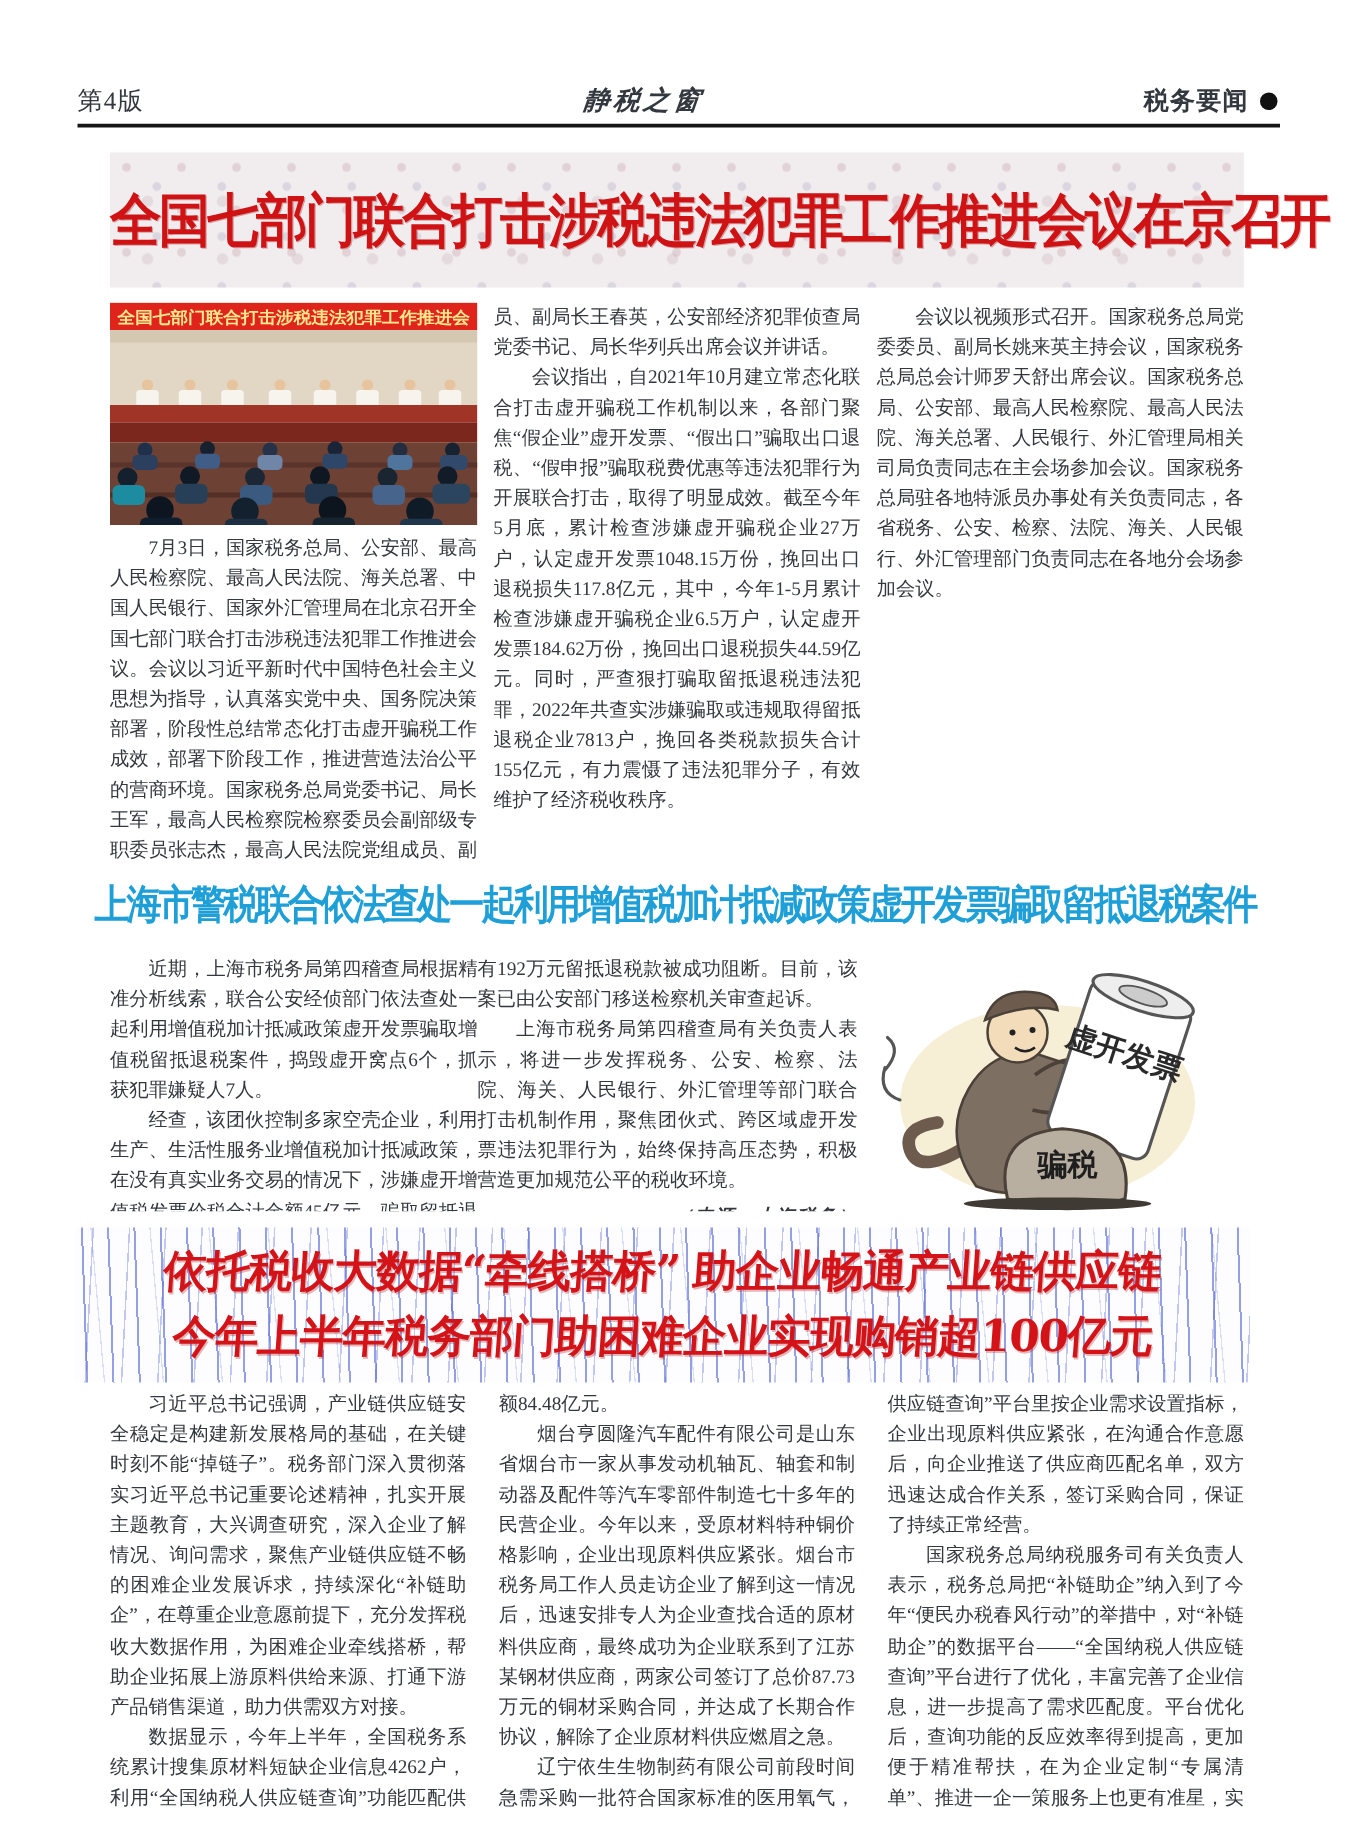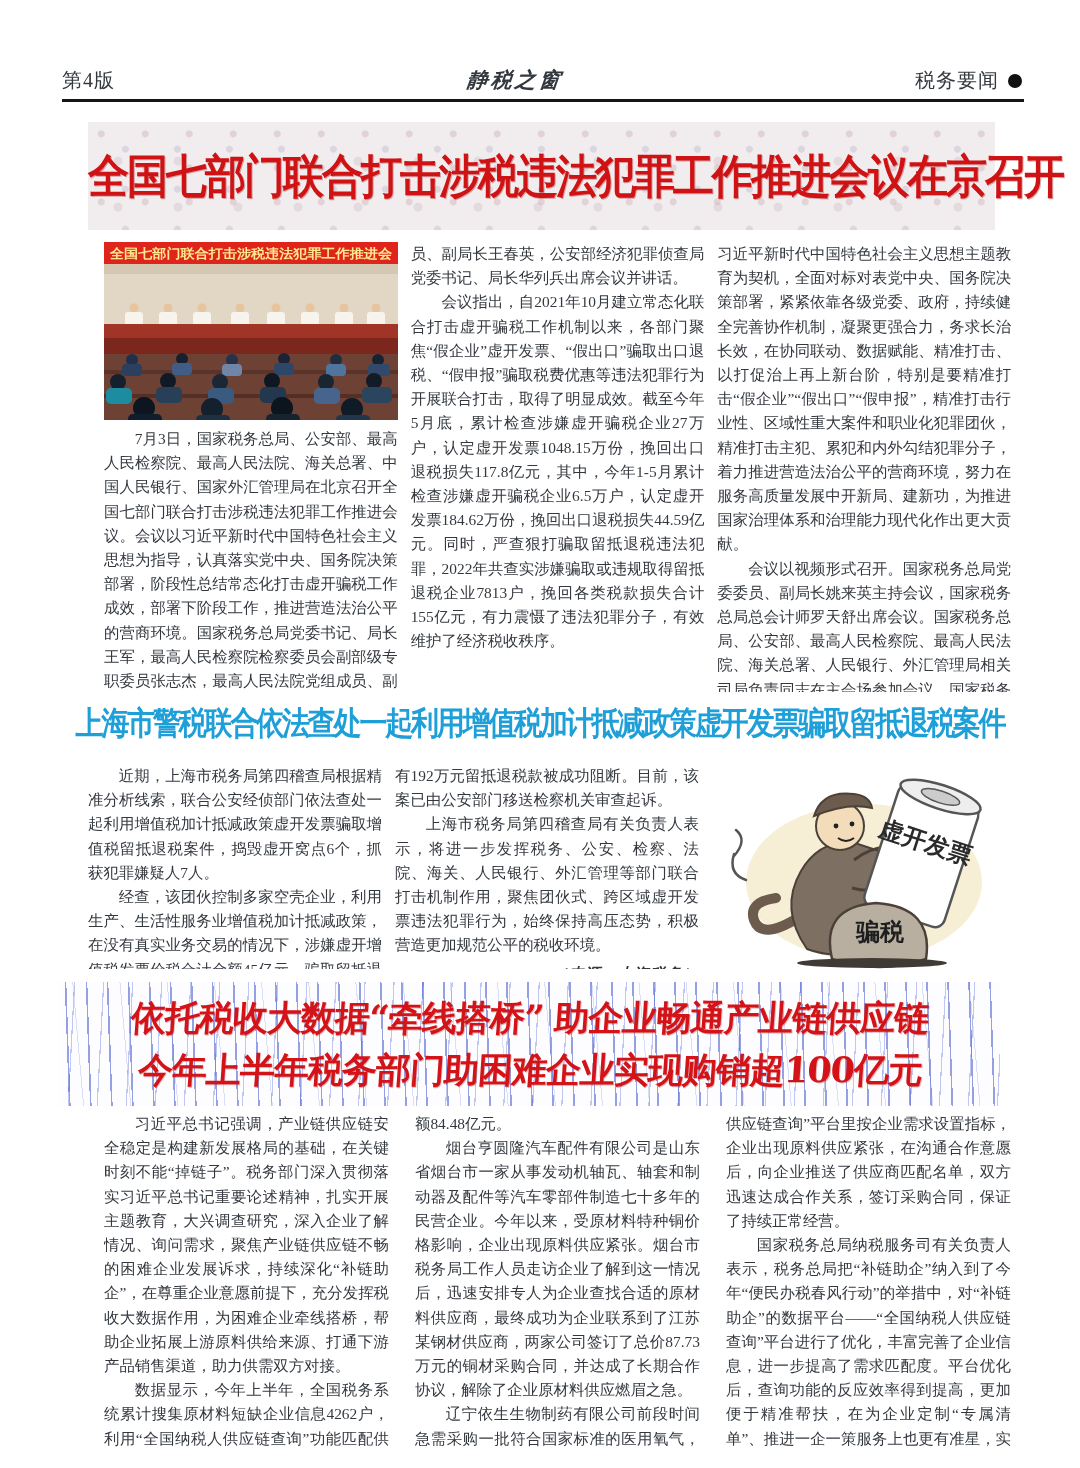--- a/index.html
+++ b/index.html
@@ -7,54 +7,54 @@
     width:1080px;height:1468px;position:relative;background:#ffffff;
     font-family:"Liberation Serif", serif;color:#33383f;
     -webkit-font-smoothing:antialiased;overflow:hidden;
   }
   
   .header{position:absolute;top:56px;left:62px;right:58px;height:38px;
     display:flex;justify-content:space-between;align-items:flex-end;}
   .edition{font-size:20px;letter-spacing:1px;}
   .masthead{font-family:"DejaVu Serif",serif;font-style:italic;font-weight:bold;
     font-size:21px;letter-spacing:3px;transform:skewX(-6deg);}
-  .section{font-size:20px;font-weight:normal;display:flex;align-items:center;gap:9px;letter-spacing:1px;}
+  .section{font-size:20px;font-weight:bold;display:flex;align-items:center;gap:9px;letter-spacing:1px;}
   .dot{width:14px;height:14px;border-radius:50%;background:#111;display:inline-block;}
   .header-rule{position:absolute;top:99px;left:62px;right:56px;height:3px;background:#151515;}
 
   
   .banner1{position:absolute;left:88px;top:122px;width:907px;height:108px;
     background-color:#f1ecee;
     background-image:
       radial-gradient(circle at 30% 35%, rgba(189,150,160,.30) 3px, transparent 4px),
       radial-gradient(circle at 72% 68%, rgba(150,152,185,.26) 3px, transparent 4px),
       radial-gradient(circle at 50% 85%, rgba(170,140,150,.18) 4px, transparent 5px);
     background-size:44px 34px,52px 40px,60px 46px;
     display:flex;align-items:center;justify-content:flex-start;}
   .banner1 .t{color:#cf1214;font-family:"DejaVu Serif",serif;font-weight:bold;
     font-size:41px;letter-spacing:-2px;white-space:nowrap;transform:scaleY(1.12);
     text-shadow:1px 1px 0 rgba(160,20,20,.35);}
 
   
-  .cols{display:flex;gap:13px;margin-left:16px;}
+  .cols{display:flex;gap:13px;}
   .col{width:294px;text-align:justify;font-size:15.4px;line-height:24.2px;overflow:hidden;}
   .col p{margin:0;text-indent:2em;}
   .col p.noindent{text-indent:0;}
   .source{text-align:right;font-style:italic;font-weight:bold;text-indent:0 !important;
     letter-spacing:1px;margin-top:4px !important;}
 
   .a1-body{position:absolute;left:88px;top:242px;width:907px;height:450px;}
   .a1-body .col{height:450px;}
   .photo{width:294px;height:178px;margin-bottom:7px;display:block;}
 
   
   .a2-title{position:absolute;left:60px;top:705px;width:960px;text-align:center;
     font-family:"Liberation Sans",sans-serif;font-weight:bold;font-size:28px;
     letter-spacing:-2.2px;white-space:nowrap;color:#1e9fd8;transform:scaleY(1.15);}
-  .a2-body{position:absolute;left:88px;top:764px;width:930px;height:205px;display:flex;gap:13px;}
+  .a2-body{position:absolute;left:88px;top:764px;width:930px;height:205px;display:flex;}
   .a2-body .col{height:205px;}
   .a2-body .col.c2{width:304px;font-family:Liberation Serif, serif;}
   .cartoon-box{width:286px;height:205px;position:relative;}
 
   
   .banner3{position:absolute;left:60px;top:982px;width:940px;height:124px;background:#fdfdff;
     background-image:
       repeating-linear-gradient(88deg, transparent 0 9px, rgba(64,84,205,.55) 9px 10.6px, transparent 10.6px 21px),
       repeating-linear-gradient(93deg, transparent 0 14px, rgba(92,112,220,.38) 14px 15.2px, transparent 15.2px 29px),
       repeating-linear-gradient(85deg, transparent 0 23px, rgba(110,130,230,.25) 23px 24px, transparent 24px 47px);
@@ -164,21 +164,20 @@
       </g>
     </svg>
     <p>7月3日，国家税务总局、公安部、最高人民检察院、最高人民法院、海关总署、中国人民银行、国家外汇管理局在北京召开全国七部门联合打击涉税违法犯罪工作推进会议。会议以习近平新时代中国特色社会主义思想为指导，认真落实党中央、国务院决策部署，阶段性总结常态化打击虚开骗税工作成效，部署下阶段工作，推进营造法治公平的营商环境。国家税务总局党委书记、局长王军，最高人民检察院检察委员会副部级专职委员张志杰，最高人民法院党组成员、副院长沈亮，海关总署党委委员、副署长王令浚，中国人民银行党委委员、副行长刘国强，国家外汇管理局党组成</p>
   </div>
   <div class="col">
     <p class="noindent">员、副局长王春英，公安部经济犯罪侦查局党委书记、局长华列兵出席会议并讲话。</p>
     <p>会议指出，自2021年10月建立常态化联合打击虚开骗税工作机制以来，各部门聚焦“假企业”虚开发票、“假出口”骗取出口退税、“假申报”骗取税费优惠等违法犯罪行为开展联合打击，取得了明显成效。截至今年5月底，累计检查涉嫌虚开骗税企业27万户，认定虚开发票1048.15万份，挽回出口退税损失117.8亿元，其中，今年1-5月累计检查涉嫌虚开骗税企业6.5万户，认定虚开发票184.62万份，挽回出口退税损失44.59亿元。同时，严查狠打骗取留抵退税违法犯罪，2022年共查实涉嫌骗取或违规取得留抵退税企业7813户，挽回各类税款损失合计155亿元，有力震慑了违法犯罪分子，有效维护了经济税收秩序。</p>
 
   </div>
   <div class="col">
-    <p class="noindent">习近平新时代中国特色社会主义思想主题教育为契机，全面对标对表党中央、国务院决策部署，紧紧依靠各级党委、政府，持续健全完善协作机制，凝聚更强合力，务求长治长效，在协同联动、数据赋能、精准打击、以打促治上再上新台阶，特别是要精准打击“假企业”“假出口”“假申报”，精准打击行业性、区域性重大案件和职业化犯罪团伙，精准打击主犯、累犯和内外勾结犯罪分子，着力推进营造法治公平的营商环境，努力在服务高质量发展中开新局、建新功，为推进国家治理体系和治理能力现代化作出更大贡献。</p>
     <p>会议以视频形式召开。国家税务总局党委委员、副局长姚来英主持会议，国家税务总局总会计师罗天舒出席会议。国家税务总局、公安部、最高人民检察院、最高人民法院、海关总署、人民银行、外汇管理局相关司局负责同志在主会场参加会议。国家税务总局驻各地特派员办事处有关负责同志，各省税务、公安、检察、法院、海关、人民银行、外汇管理部门负责同志在各地分会场参加会议。</p>
 
   </div>
 </div>
 
 <div class="a2-title">上海市警税联合依法查处一起利用增值税加计抵减政策虚开发票骗取留抵退税案件</div>
 
 <div class="a2-body">
   <div class="col">
     <p>近期，上海市税务局第四稽查局根据精准分析线索，联合公安经侦部门依法查处一起利用增值税加计抵减政策虚开发票骗取增值税留抵退税案件，捣毁虚开窝点6个，抓获犯罪嫌疑人7人。</p>

